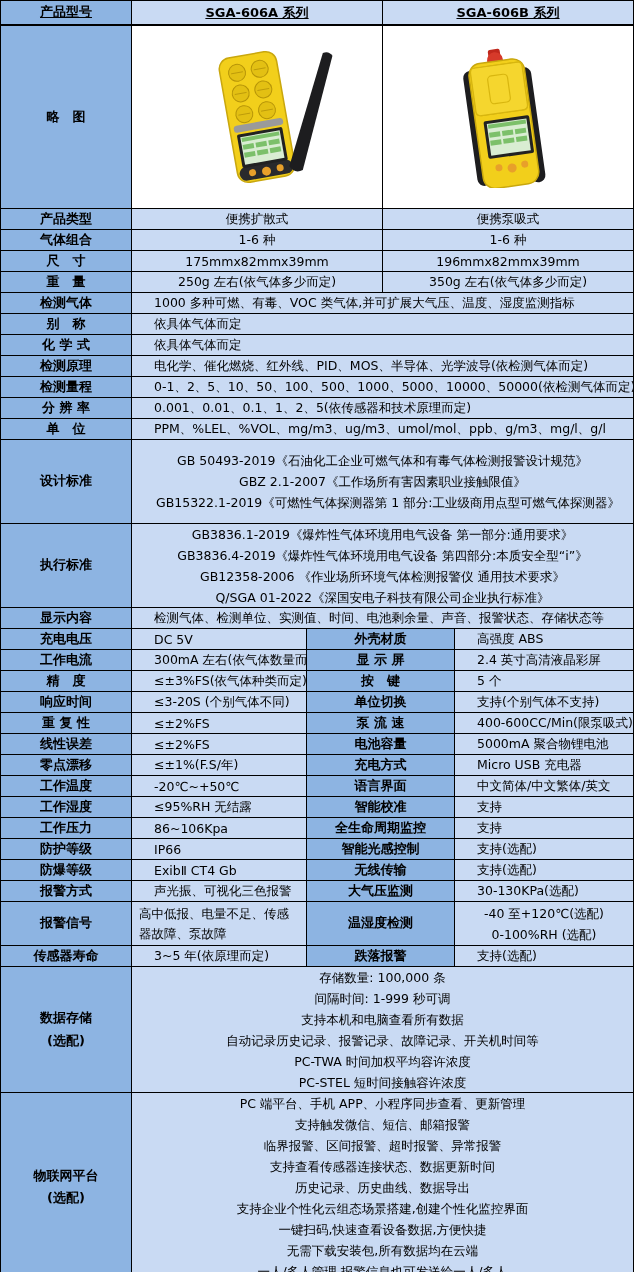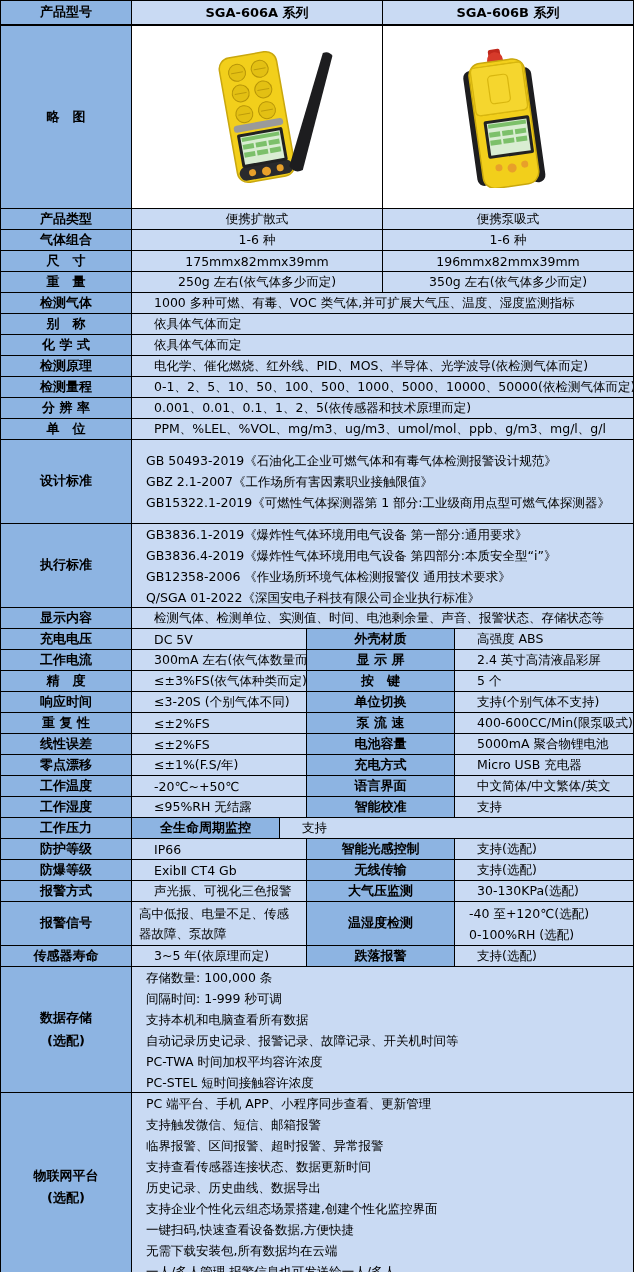--- a/index.html
+++ b/index.html
@@ -9,33 +9,33 @@
   --device-yellow:#f2cf1b;
   --device-dark:#1d1d1f;
   --device-screen:#d9edd2;
   --device-button:#e8a02a;
   --inlet-red:#d63a2a;
 }
 *{box-sizing:border-box;}
 body{margin:0;background:#fff;font-family:"DejaVu Sans","Liberation Sans",sans-serif;color:#000;}
 .sheet{width:634px;border:1px solid var(--grid-border);background:#fff;}
 .row{display:flex;border-top:1px solid var(--grid-border);}
-.row:first-child{border-top:none;}
+.row:first-child{border-top:none;text-decoration:underline;}
 .row.thick{border-top-width:2px;}
 .cell{border-left:1px solid var(--grid-border);display:flex;align-items:center;overflow:hidden;min-width:0;}
 .cell:first-child{border-left:none;}
 .lbl{width:130px;flex:none;background:var(--label-bg);font-weight:bold;font-size:13px;justify-content:center;text-align:center;line-height:1.25;}
 .lbl.col2{width:148px;}
 .val{background:var(--value-bg);font-size:12.5px;padding:0 22px;white-space:nowrap;}
 .val.center{justify-content:center;padding:10px 2px;}
 .val.grow{flex:1;}
 .val.v1{width:175px;flex:none;}
 .val.v2{flex:1;}
 .val.wrap{white-space:normal;line-height:1.55;padding:2px 7px;}
-.val.multi{flex-direction:column;align-items:stretch;justify-content:center;padding:0 14px;white-space:nowrap;}
+.val.multi{flex-direction:column;align-items:stretch;justify-content:center;padding:0 24px;white-space:nowrap;text-align:center;}
 .multi .line{height:21px;line-height:21px;}
 .lbl.stack{flex-direction:column;line-height:1.7;}
 .imgcell{background:#ffffff;justify-content:center;align-items:center;}
 .half{flex:1;}
 
 .h23{height:23px}.h21{height:21px}.h44{height:44px}.h84{height:84px}
 .h126{height:126px}.h148{height:184px}.h189{height:189px}
 </style>
 </head>
 <body>
@@ -249,20 +249,21 @@
     <div class="cell val v2">中文简体/中文繁体/英文</div>
   </div>
   <div class="row h21">
     <div class="cell lbl">工作湿度</div>
     <div class="cell val v1">≤95%RH 无结露</div>
     <div class="cell lbl col2">智能校准</div>
     <div class="cell val v2">支持</div>
   </div>
   <div class="row h21">
     <div class="cell lbl">工作压力</div>
+    <div class="cell val v1">86~106Kpa</div>
     <div class="cell lbl col2">全生命周期监控</div>
     <div class="cell val v2">支持</div>
   </div>
   <div class="row h21">
     <div class="cell lbl">防护等级</div>
     <div class="cell val v1">IP66</div>
     <div class="cell lbl col2">智能光感控制</div>
     <div class="cell val v2">支持(选配)</div>
   </div>
   <div class="row h21">

